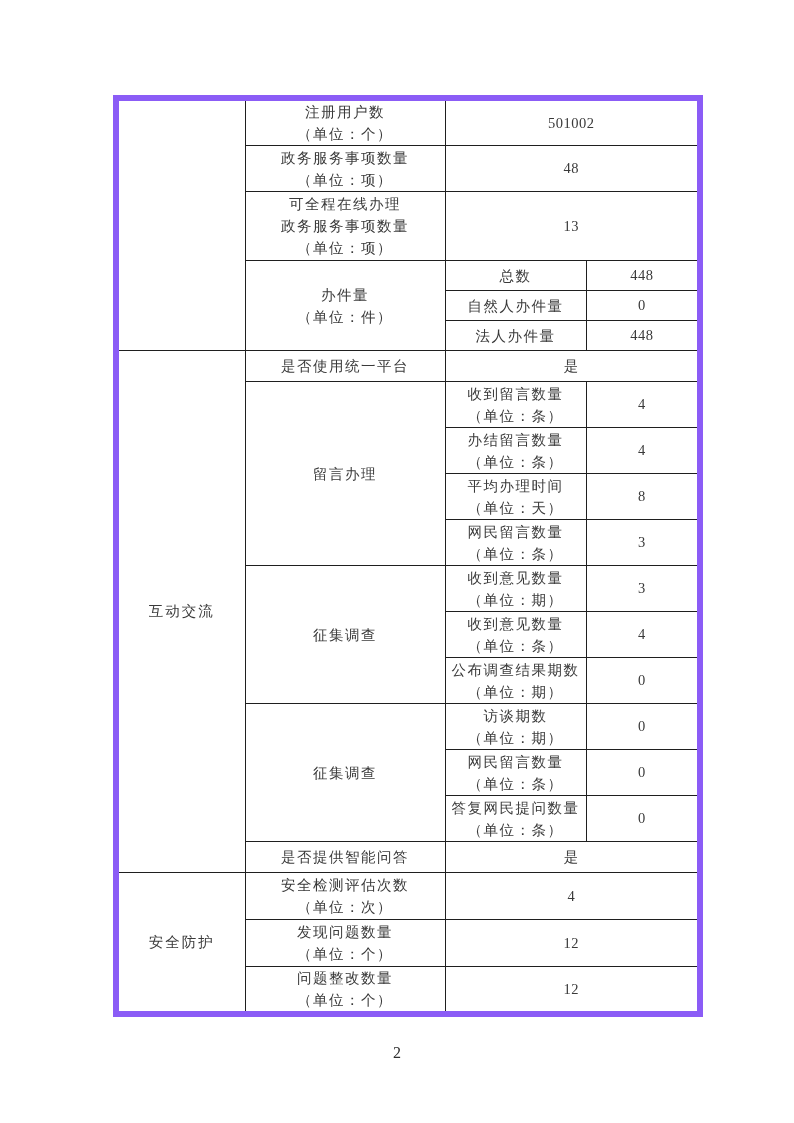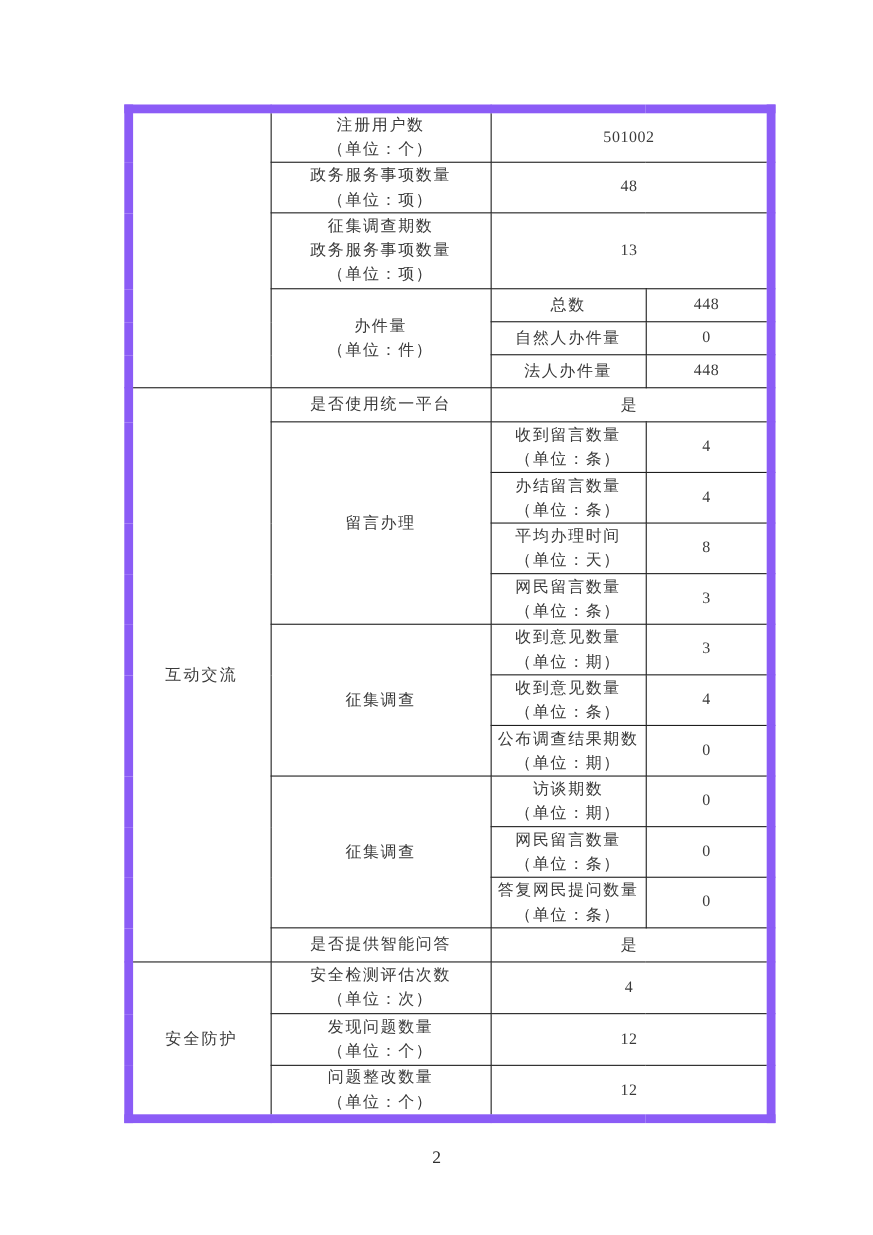--- a/index.html
+++ b/index.html
@@ -9,21 +9,21 @@
     position: relative;
     font-family: "Liberation Serif", "DejaVu Serif", serif;
     color: #3a3a3a;
     overflow: hidden;
   }
   table.report {
     position: absolute;
     left: 113px; top: 95px;
     border-collapse: collapse;
     table-layout: fixed;
-    border: 8px solid #8b5cf6;
+    border: 6px solid #8b5cf6;
   }
   table.report td {
     border: 1px solid #1f1f1f;
     text-align: center;
     vertical-align: middle;
     padding: 0 2px;
     font-size: 14.5px;
     overflow: hidden;
   }
   .ln { line-height: 22px; letter-spacing: 1.5px; }
@@ -66,21 +66,21 @@
   </tr>
   <tr class="h2l">
     <td>
       <div class="ln">政务服务事项数量</div>
       <div class="ln">（单位：项）</div>
     </td>
     <td class="val" colspan="2">48</td>
   </tr>
   <tr class="h3l">
     <td>
-      <div class="ln">征集调查期数</div>
+      <div class="ln">可全程在线办理</div>
       <div class="ln">政务服务事项数量</div>
       <div class="ln">（单位：项）</div>
     </td>
     <td class="val" colspan="2">13</td>
   </tr>
   <tr class="h1s">
     <td rowspan="3">
       <div class="ln">办件量</div>
       <div class="ln">（单位：件）</div>
     </td>

